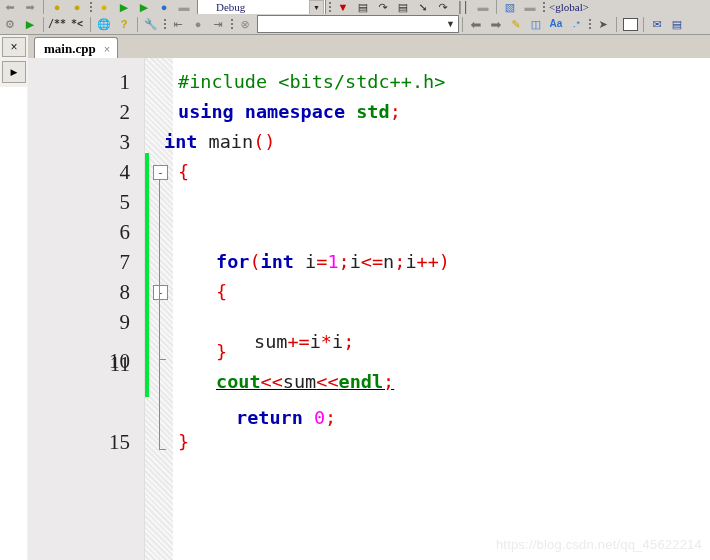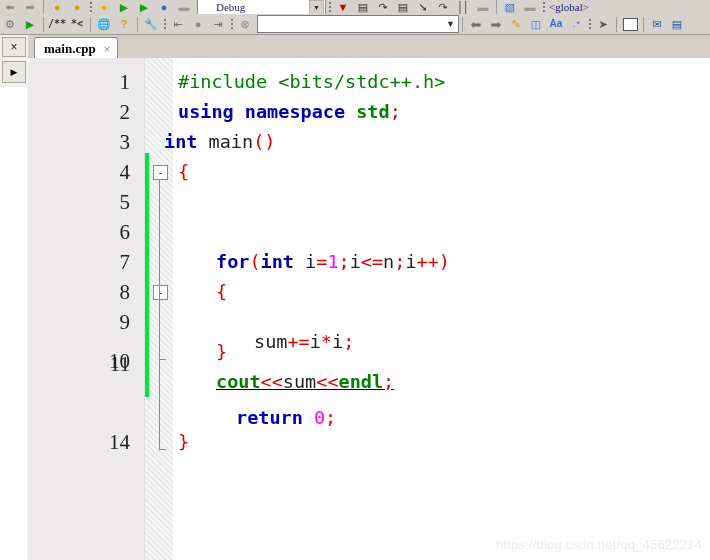--- a/index.html
+++ b/index.html
@@ -259,21 +259,21 @@
           <div class="ln" style="top: 39px;">2</div>
           <div class="ln" style="top: 69px;">3</div>
           <div class="ln" style="top: 99px;">4</div>
           <div class="ln" style="top: 129px;">5</div>
           <div class="ln" style="top: 159px;">6</div>
           <div class="ln" style="top: 189px;">7</div>
           <div class="ln" style="top: 219px;">8</div>
           <div class="ln" style="top: 249px;">9</div>
           <div class="ln" style="top: 288px;">10</div>
           <div class="ln" style="top: 291px;">11</div>
-          <div class="ln" style="top: 369px;">14</div>
+          <div class="ln" style="top: 369px;">15</div>
         </div>
       <div class="codelines" id="codeholder">
           <div class="code" style="top: 9px; left: 150px;"><span class="g">#include &lt;bits/stdc++.h&gt;</span></div>
           <div class="code" style="top: 39px; left: 150px;"><span class="k">using namespace </span><span class="gb">std</span><span class="p">;</span></div>
           <div class="code" style="top: 69px; left: 136px; text-align: center;"><span class="k">int</span><span class="n"> main</span><span class="p">()</span></div>
           <div class="code" style="top: 99px; left: 150px;"><span class="p">{</span></div>
           <div class="code" style="top: 189px; left: 188px;"><span class="k">for</span><span class="p">(</span><span class="k">int</span><span class="n"> i</span><span class="p">=</span><span class="num">1</span><span class="p">;</span><span class="n">i</span><span class="p">&lt;=</span><span class="n">n</span><span class="p">;</span><span class="n">i</span><span class="p">++)</span></div>
           <div class="code" style="top: 219px; left: 188px;"><span class="p">{</span></div>
           <div class="code" style="top: 252px; left: 226px; margin-top: 17px;"><span class="n">sum</span><span class="p">+=</span><span class="n">i</span><span class="p">*</span><span class="n">i</span><span class="p">;</span></div>
           <div class="code" style="top: 279px; left: 188px;"><span class="p">}</span></div>

